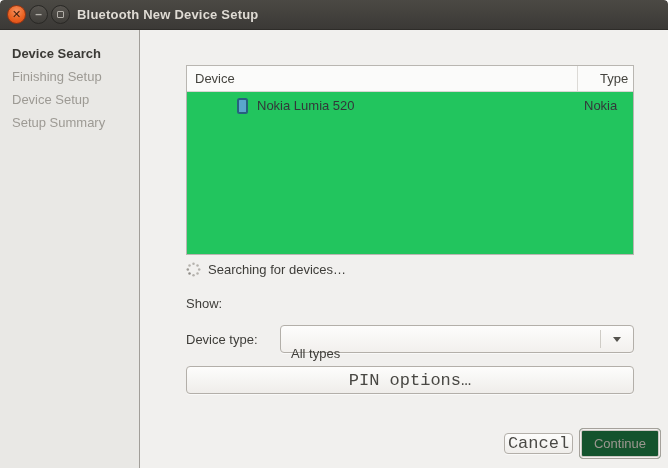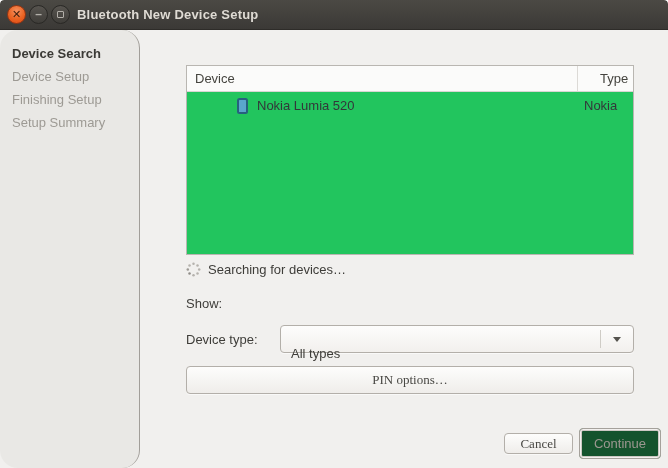--- a/index.html
+++ b/index.html
@@ -39,21 +39,21 @@
   .wb-max-glyph { width:7px; height:7px; border:1.5px solid #b2afa9; border-radius:1px; }
   .title-text {
     margin-left:7px; font-size:13px; font-weight:bold; color:#dfdbd4;
     letter-spacing:0.2px;
   }
 
   
   .body { position:absolute; top:30px; left:0; right:0; bottom:0; display:flex; }
   .sidebar {
     width:140px; background:#e9e8e5; border-right:1px solid #a19e99;
-    padding-top:12px; flex:0 0 auto;border-radius:18px;
+    padding-top:12px; flex:0 0 auto;
   }
   .side-item { padding:4px 12px; font-size:13px; color:#9d9a94; white-space:nowrap; }
   .side-item.active { color:#3b3a36; font-weight:bold; }
 
   .main { flex:1; position:relative; background:#f1f0ee; }
   .content { position:absolute; left:46px; top:35px; width:448px; }
 
   
   .list {
     width:448px; height:190px; background:#22c55e;
@@ -99,21 +99,21 @@
   }
   .chevron-down-icon {
     width:0; height:0; border-left:4px solid transparent;
     border-right:4px solid transparent; border-top:5px solid #55534e;
   }
 
   
   .btn {
     border:1px solid #b3afa9; border-radius:4px;
     background:linear-gradient(#fdfdfc,#efedea);
-    font-family:Liberation Serif, serif; font-size:13px; color:#494844;
+    font-family:Liberation Mono, monospace; font-size:17px; color:#494844;
     box-shadow:0 1px 0 rgba(255,255,255,0.6);
     cursor:default;
   }
   .pin-btn { margin-top:13px; width:448px; height:28px; }
 
   .actions {
     position:absolute; right:7px; bottom:9px;
     display:flex; align-items:center; gap:6px;
   }
   .cancel-btn { width:69px; height:21px; }
@@ -138,22 +138,22 @@
         <div class="wb-max-glyph"></div>
       </div>
     </div>
     <div class="title-text">Bluetooth New Device Setup</div>
   </div>
 
   <div class="body">
 
     <div class="sidebar">
       <div class="side-item active">Device Search</div>
+      <div class="side-item">Finishing Setup</div>
       <div class="side-item">Device Setup</div>
-      <div class="side-item">Finishing Setup</div>
       <div class="side-item">Setup Summary</div>
     </div>
 
     <div class="main">
       <div class="content">
 
         
         <div class="list">
           <div class="list-header">
             <div class="hdr-device">Device</div>

